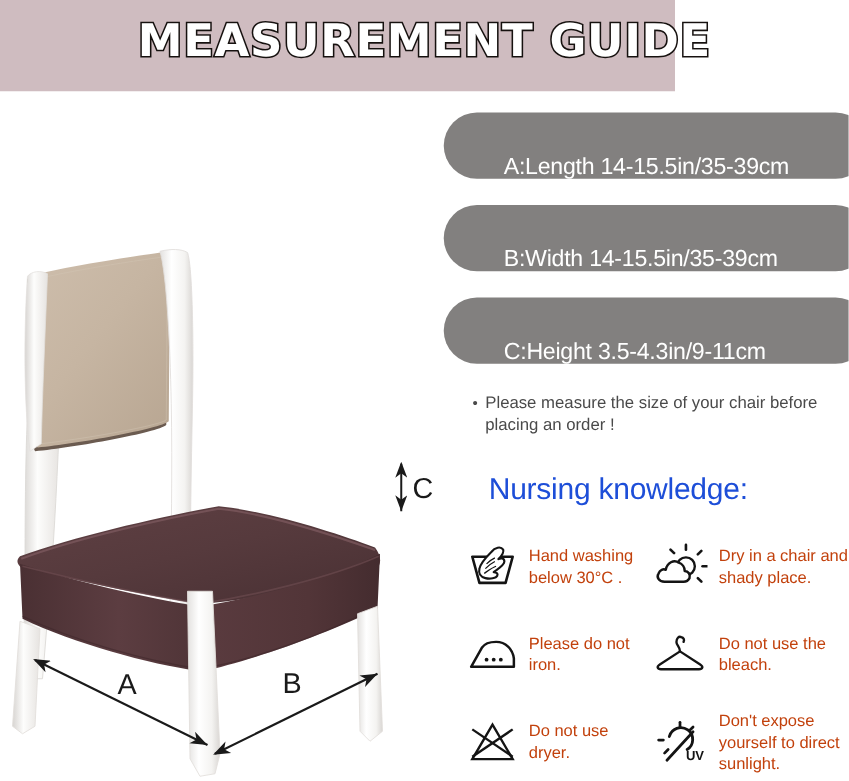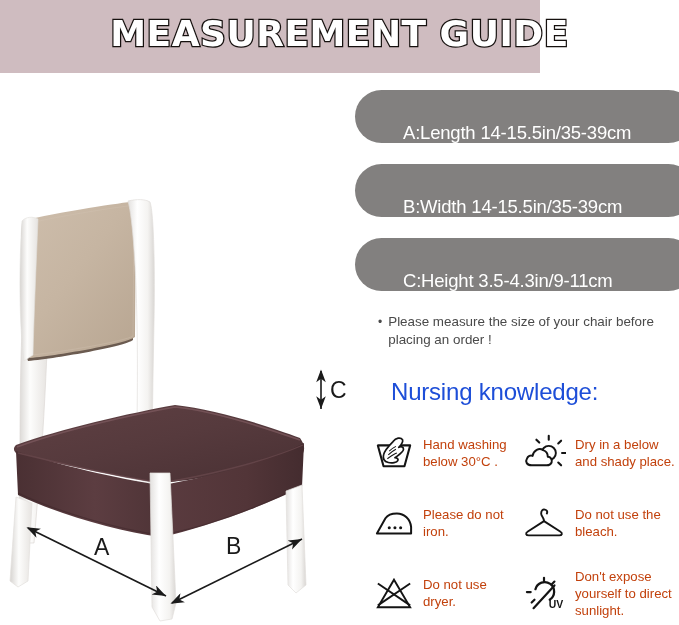--- a/index.html
+++ b/index.html
@@ -301,21 +301,21 @@
             <line x1="28" y1="6" x2="28" y2="2"></line>
             <line x1="38" y1="10" x2="41" y2="7"></line>
             <line x1="42" y1="20" x2="46" y2="20"></line>
             <line x1="38" y1="30" x2="41" y2="33"></line>
             <line x1="18" y1="9" x2="15" y2="6"></line>
           </g>
           <path d="M10,33 C5,33 3,29 5,26 C6,23 9,22 11,23 C12,17 18,14 22,17 C25,18 27,21 27,24
                    C30,24 32,27 31,30 C30,32 28,33 26,33 Z" fill="#ffffff" stroke="#141414" stroke-width="2.1" stroke-linejoin="round"></path>
         </svg>
       </span>
-      <span class="care-text">Dry in a below and shady place.</span>
+      <span class="care-text">Dry in a chair and shady place.</span>
     </div>
 
     <div class="care-item">
       <span class="care-icon">
         <svg viewBox="0 0 46 40" width="44" height="38">
           <path d="M5,31 L14,15 C16,12 20,10 26,10 C34,10 40,16 41,24 L41,31 Z" fill="none" stroke="#141414" stroke-width="2.1" stroke-linejoin="round"></path>
           <circle cx="18" cy="25" r="1.6" fill="#141414"></circle>
           <circle cx="24" cy="25" r="1.6" fill="#141414"></circle>
           <circle cx="30" cy="25" r="1.6" fill="#141414"></circle>
         </svg>

